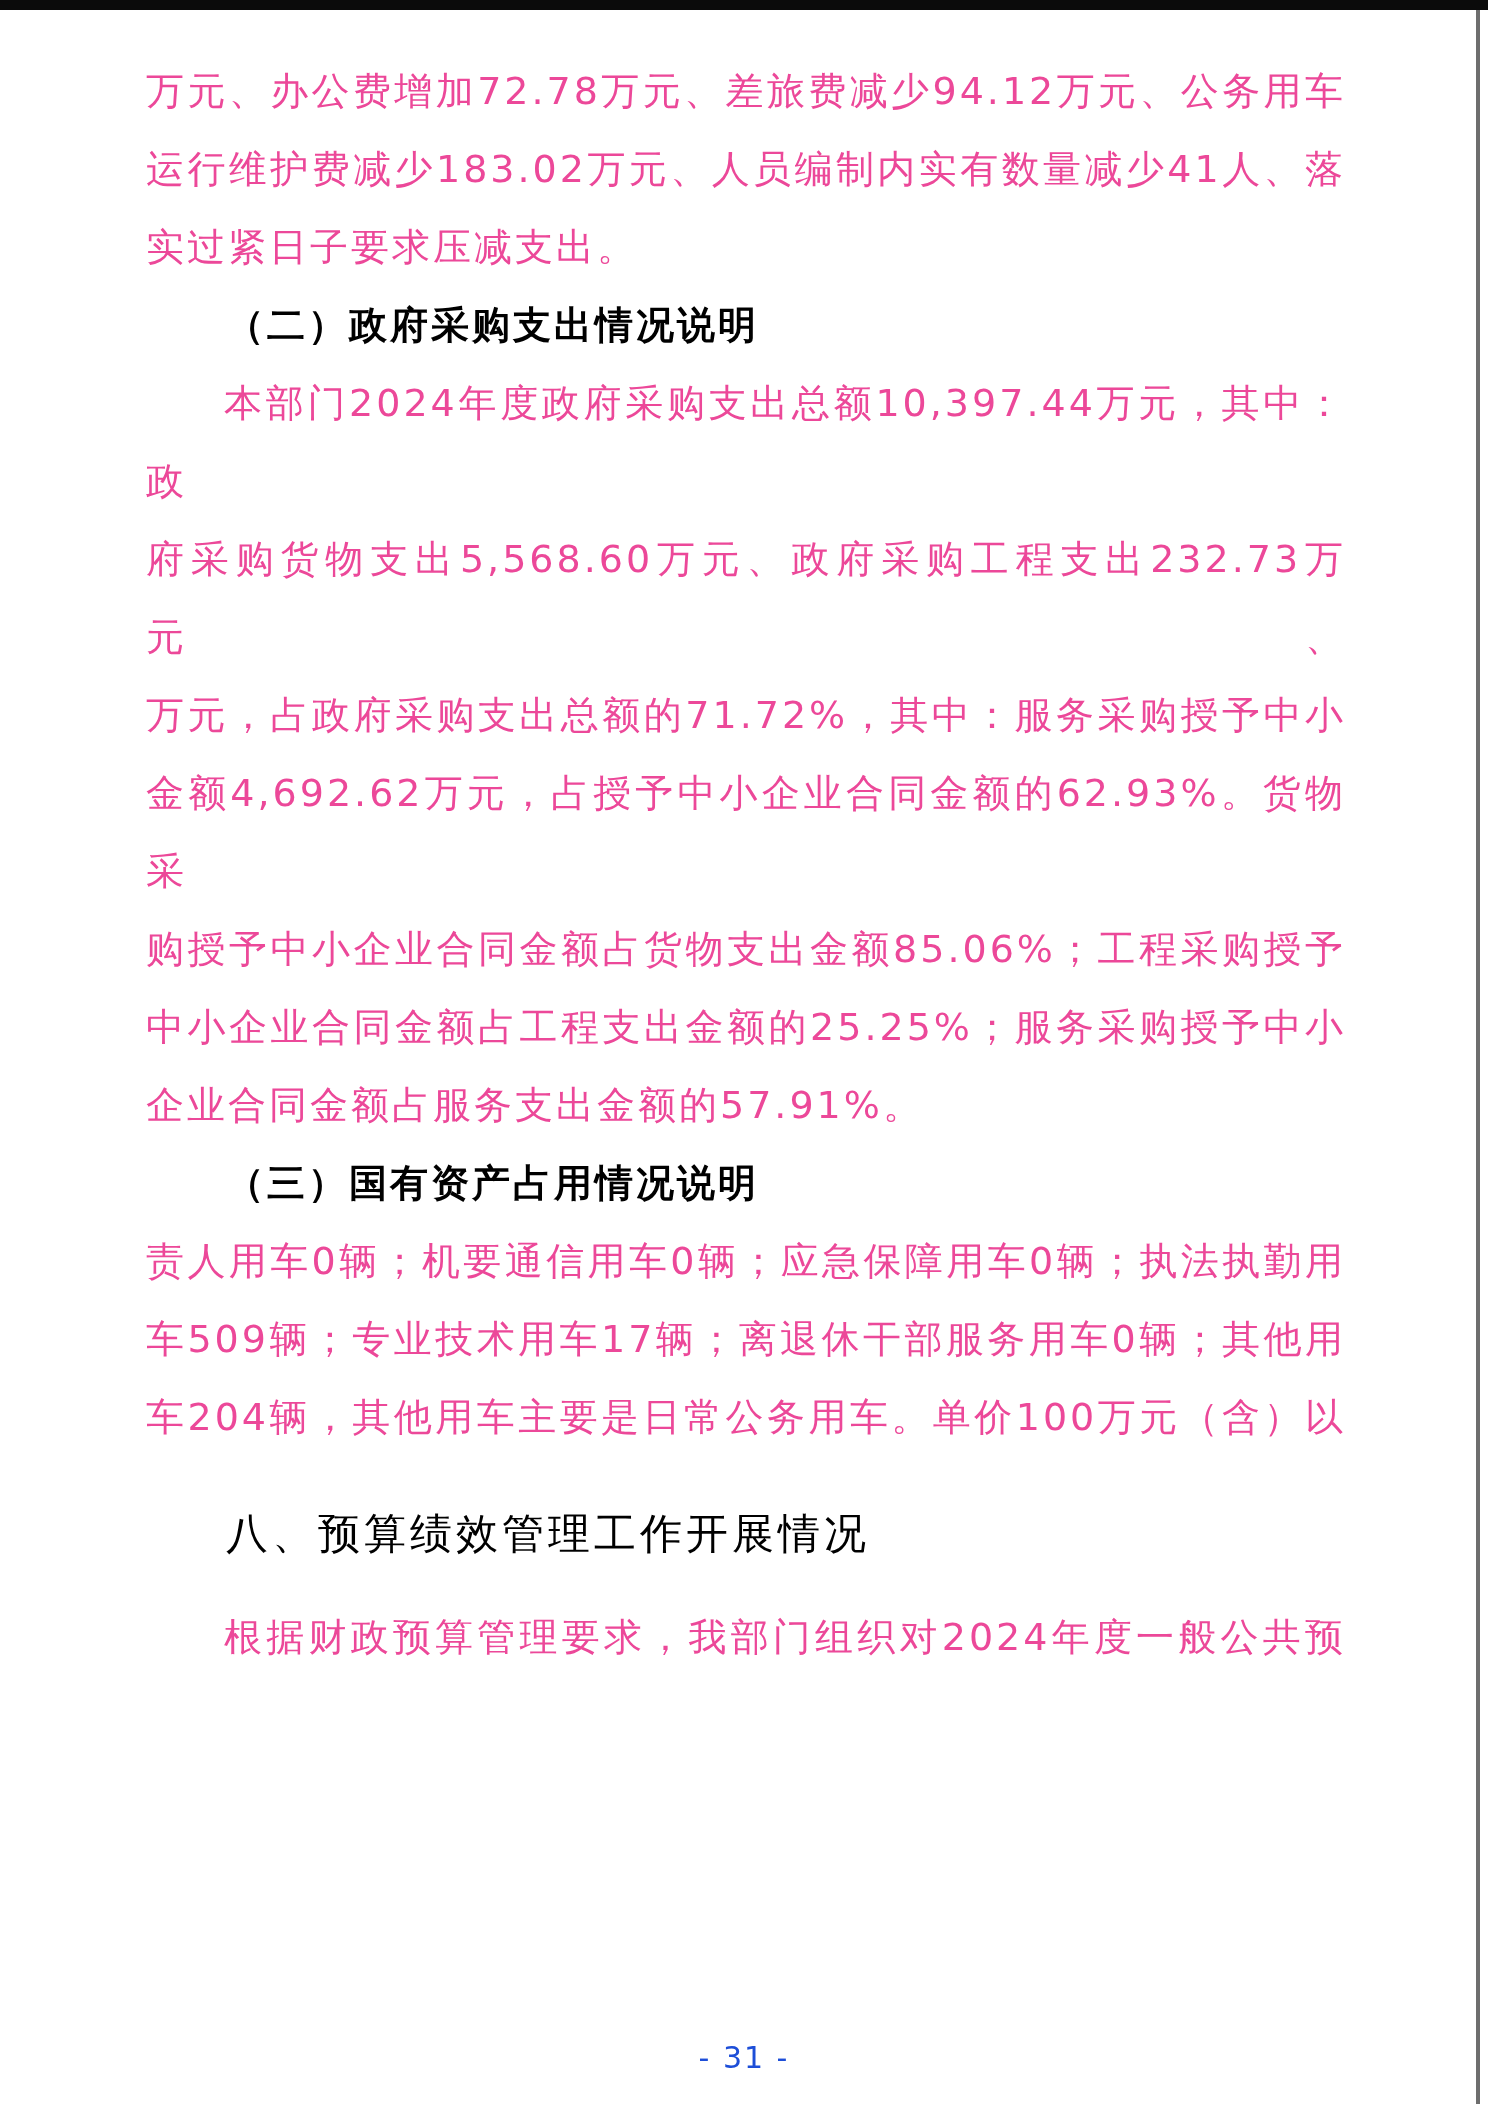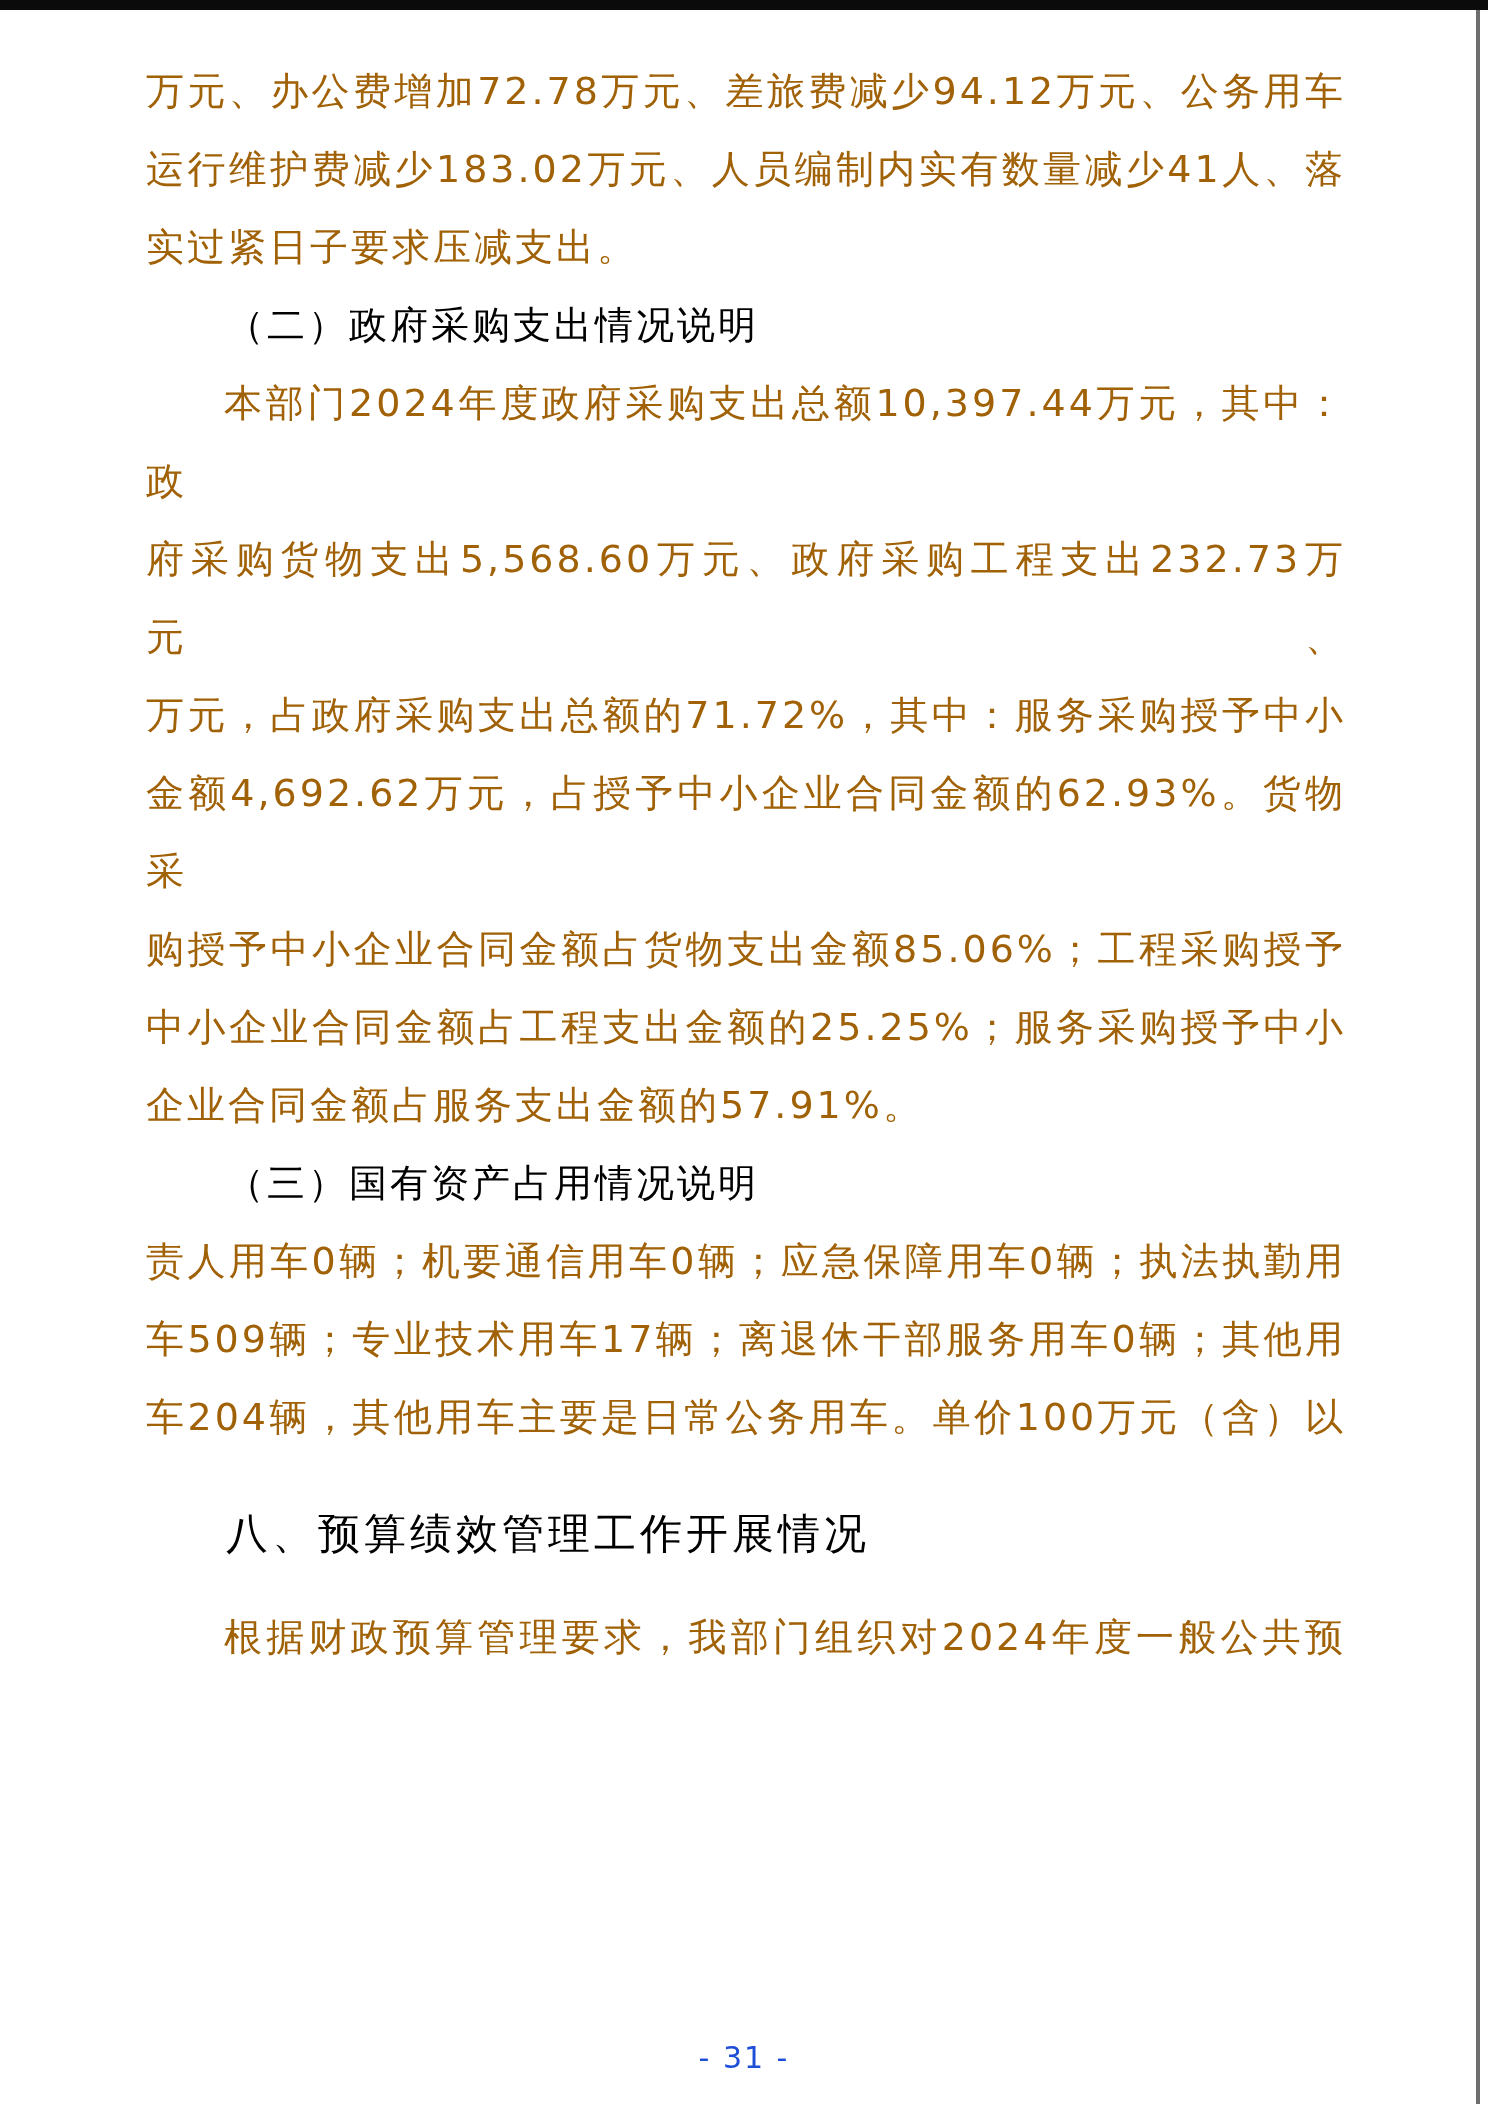--- a/index.html
+++ b/index.html
@@ -31,31 +31,31 @@
     position: absolute;
     left: 146px;
     top: 52px;
     width: 1200px;
   }
   .para { margin: 0; }
   .line {
     font-size: 38px;
     line-height: 78px;
     letter-spacing: 3px;
-    color: #a16207;
+    color: #ec4899;
   }
   .jfull {
     text-align: justify;
     text-align-last: justify;
   }
   .indent { text-indent: 78px; }
   .h2 {
     font-size: 38px;
     line-height: 78px;
-    font-weight: normal;
+    font-weight: bold;
     padding-left: 80px;
     letter-spacing: 3px;
   }
   .h1 {
     font-size: 42px;
     line-height: 80px;
     font-weight: normal;
     padding-left: 80px;
     margin-top: 38px;
     margin-bottom: 24px;

